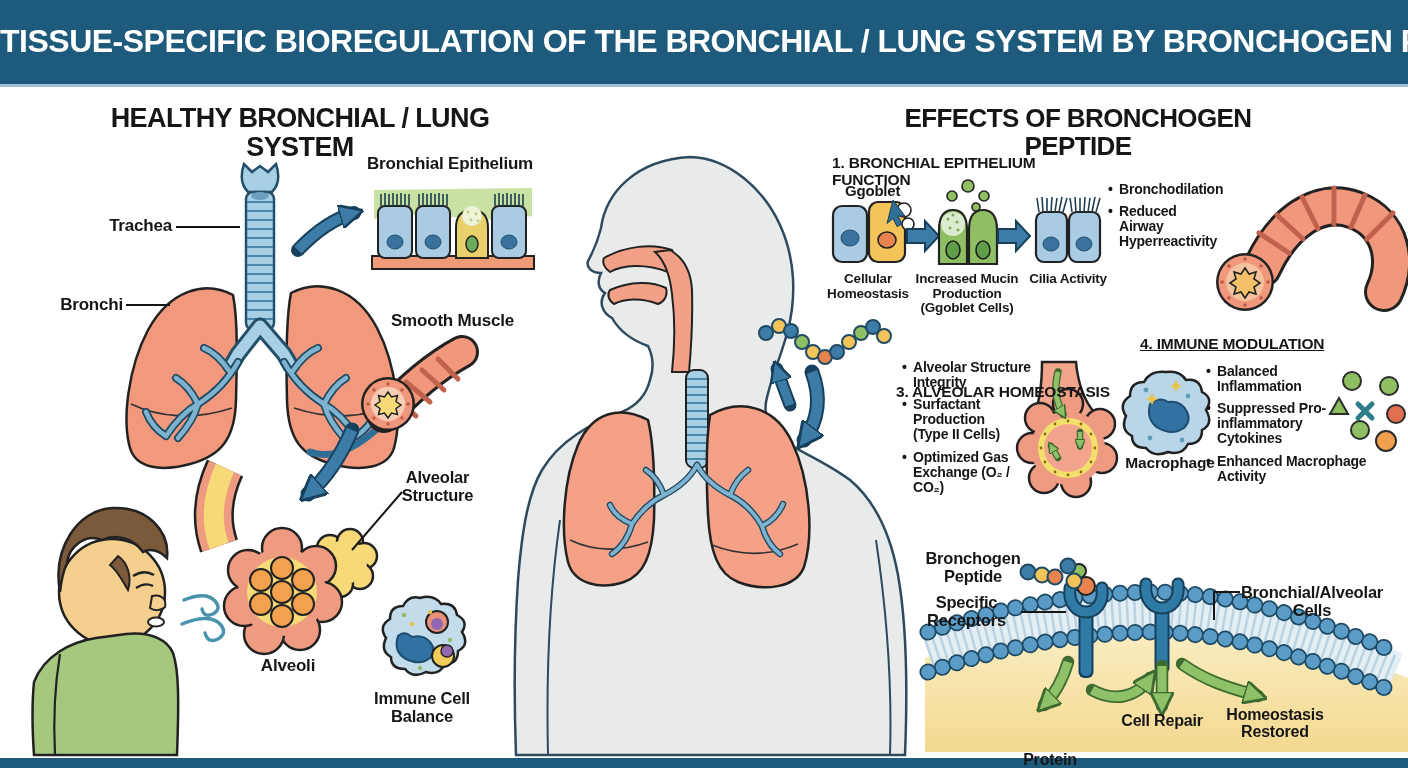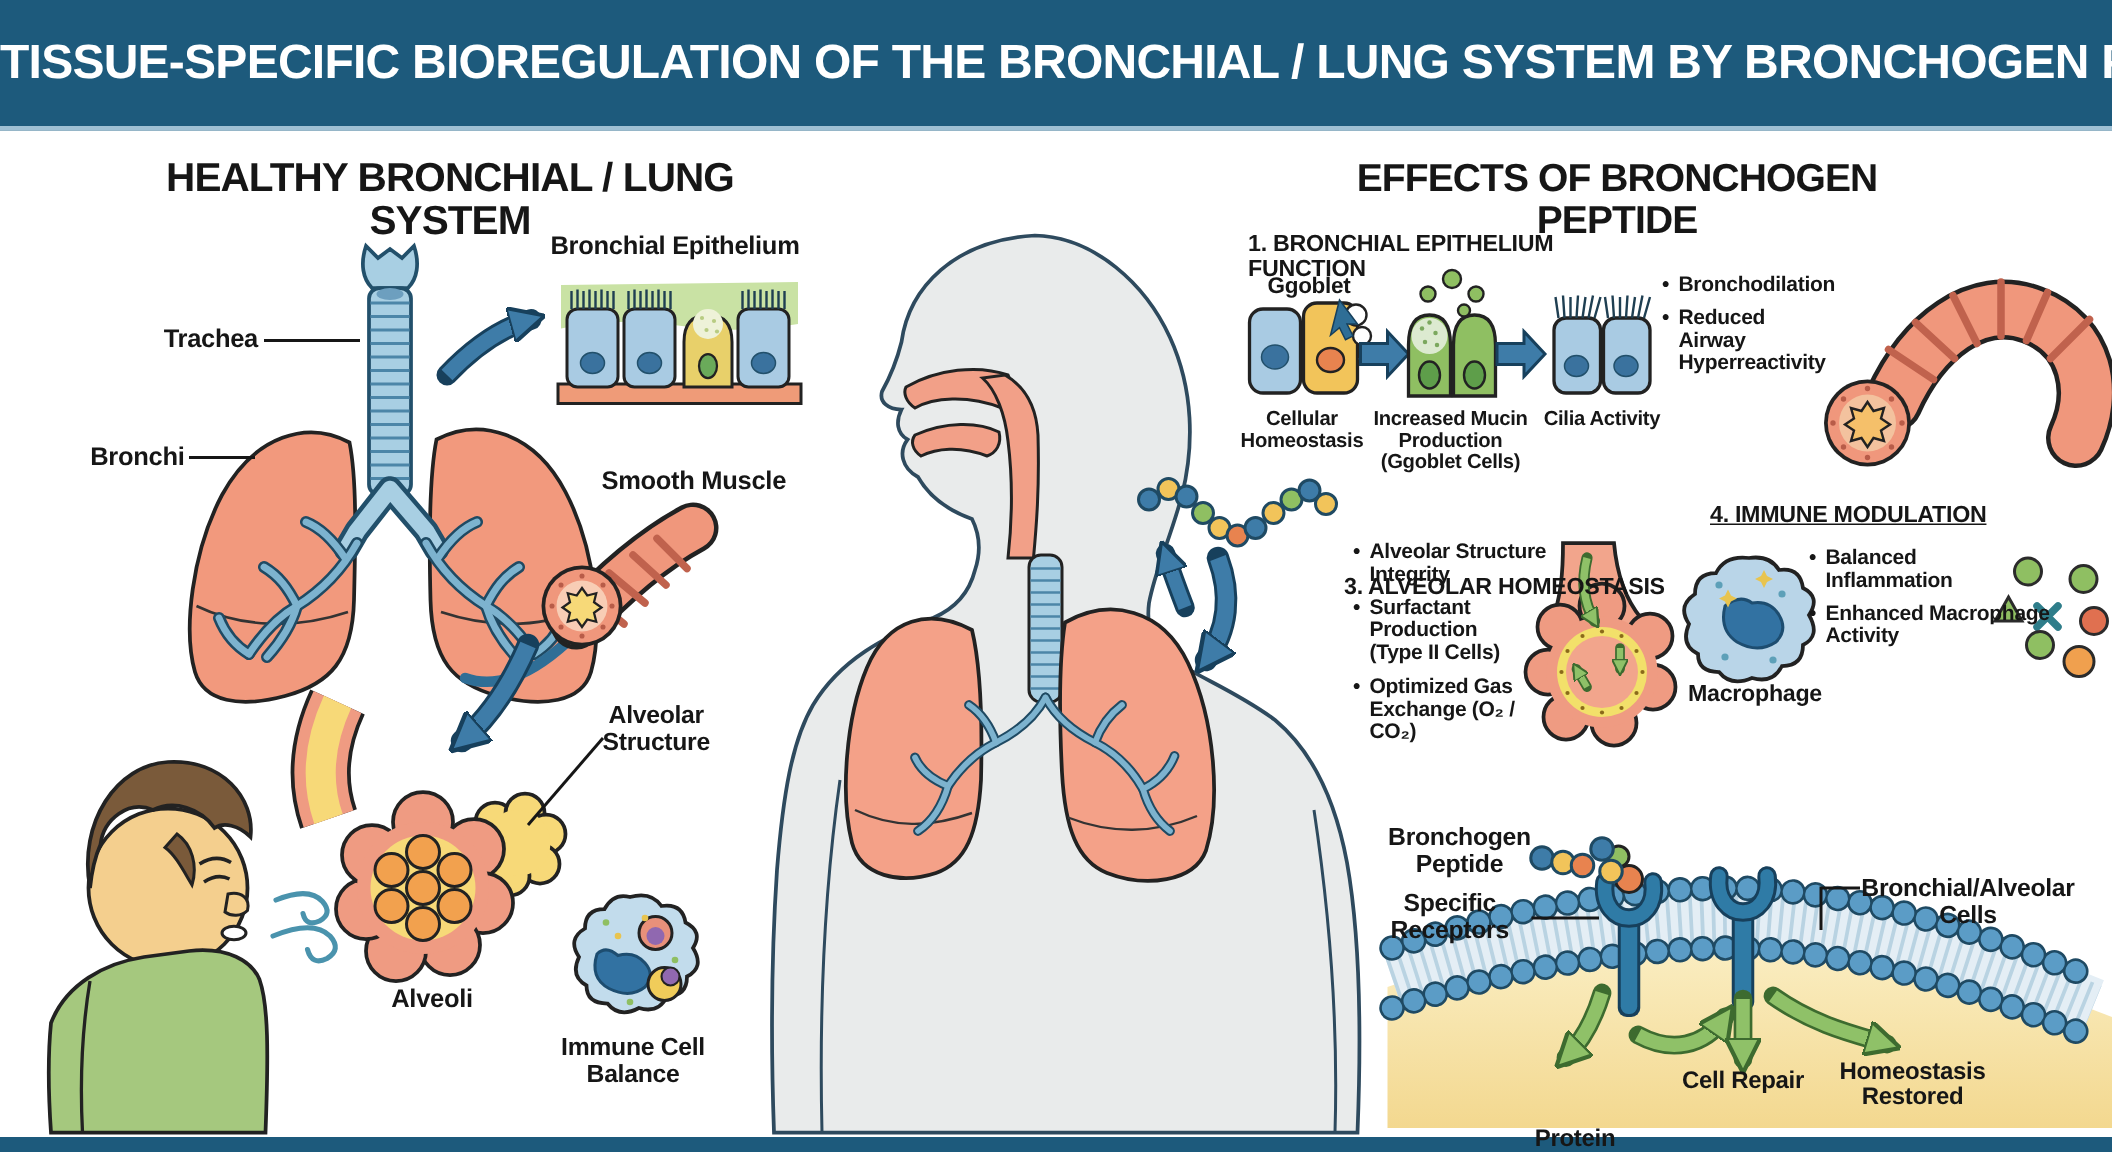--- a/index.html
+++ b/index.html
@@ -434,21 +434,21 @@
       <path d="M402,492 L352,550"></path>
       <path d="M1021,612 L1066,612"></path>
       <path d="M1240,592 L1214,592 L1214,620"></path>
     </g>
   </svg>
 
   <div class="lbl sec-title ctr" style="left:58px;top:104px;width:484px;">HEALTHY BRONCHIAL / LUNG SYSTEM</div>
   <div class="lbl anlbl ctr" style="left:365px;top:155px;width:170px;">Bronchial Epithelium</div>
   <div class="lbl anlbl rgt" style="left:100px;top:217px;width:72px;">Trachea</div>
   <div class="lbl anlbl rgt" style="left:55px;top:296px;width:68px;">Bronchi</div>
-  <div class="lbl anlbl ctr" style="left:400px;top:312px;width:125px;">Smooth Muscle</div>
+  <div class="lbl anlbl ctr" style="left:390px;top:312px;width:125px;">Smooth Muscle</div>
   <div class="lbl anlbl2 ctr" style="left:390px;top:469px;width:95px;">Alveolar Structure</div>
   <div class="lbl anlbl ctr" style="left:252px;top:657px;width:72px;">Alveoli</div>
   <div class="lbl anlbl2 ctr" style="left:368px;top:690px;width:108px;">Immune Cell Balance</div>
 
   <div class="lbl sec-title2 ctr" style="left:868px;top:104px;width:420px;">EFFECTS OF BRONCHOGEN PEPTIDE</div>
 
   <div class="lbl panel-h" style="left:832px;top:155px;width:270px;">1. BRONCHIAL EPITHELIUM FUNCTION</div>
   <div class="lbl" style="left:845px;top:183px;width:60px;font-size:15px;">Ggoblet</div>
   <div class="lbl cap ctr" style="left:826px;top:272px;width:84px;">Cellular Homeostasis</div>
   <div class="lbl cap ctr" style="left:910px;top:272px;width:114px;">Increased Mucin Production (Ggoblet Cells)</div>
@@ -462,20 +462,21 @@
   <div class="lbl panel-h" style="left:896px;top:336px;width:230px;margin-top:48px;">3. ALVEOLAR HOMEOSTASIS</div>
   <div class="lbl" style="left:902px;top:360px;width:120px;">
     <div class="blt w118">Alveolar Structure Integrity</div>
     <div class="blt w110">Surfactant Production (Type II Cells)</div>
     <div class="blt w118">Optimized Gas Exchange (O₂ / CO₂)</div>
   </div>
 
   <div class="lbl panel-h" style="left:1140px;top:336px;width:210px;text-decoration:underline;">4. IMMUNE MODULATION</div>
   <div class="lbl" style="left:1206px;top:364px;width:180px;">
     <div class="blt w110">Balanced Inflammation</div>
+    <div class="blt w150">Suppressed Pro-inflammatory Cytokines</div>
     <div class="blt w178">Enhanced Macrophage Activity</div>
   </div>
   <div class="lbl ctr" style="left:1125px;top:455px;width:90px;font-size:15.5px;">Macrophage</div>
 
   <div class="lbl anlbl2 ctr" style="left:922px;top:550px;width:102px;">Bronchogen Peptide</div>
   <div class="lbl anlbl2 ctr" style="left:914px;top:594px;width:105px;">Specific Receptors</div>
   <div class="lbl anlbl2 ctr" style="left:1238px;top:584px;width:148px;">Bronchial/Alveolar Cells</div>
   <div class="lbl mech ctr" style="left:1000px;top:706px;width:100px;margin-top:45px;">Protein Synthesis</div>
   <div class="lbl mech ctr" style="left:1112px;top:712px;width:100px;">Cell Repair</div>
   <div class="lbl mech ctr" style="left:1216px;top:706px;width:118px;">Homeostasis Restored</div>

